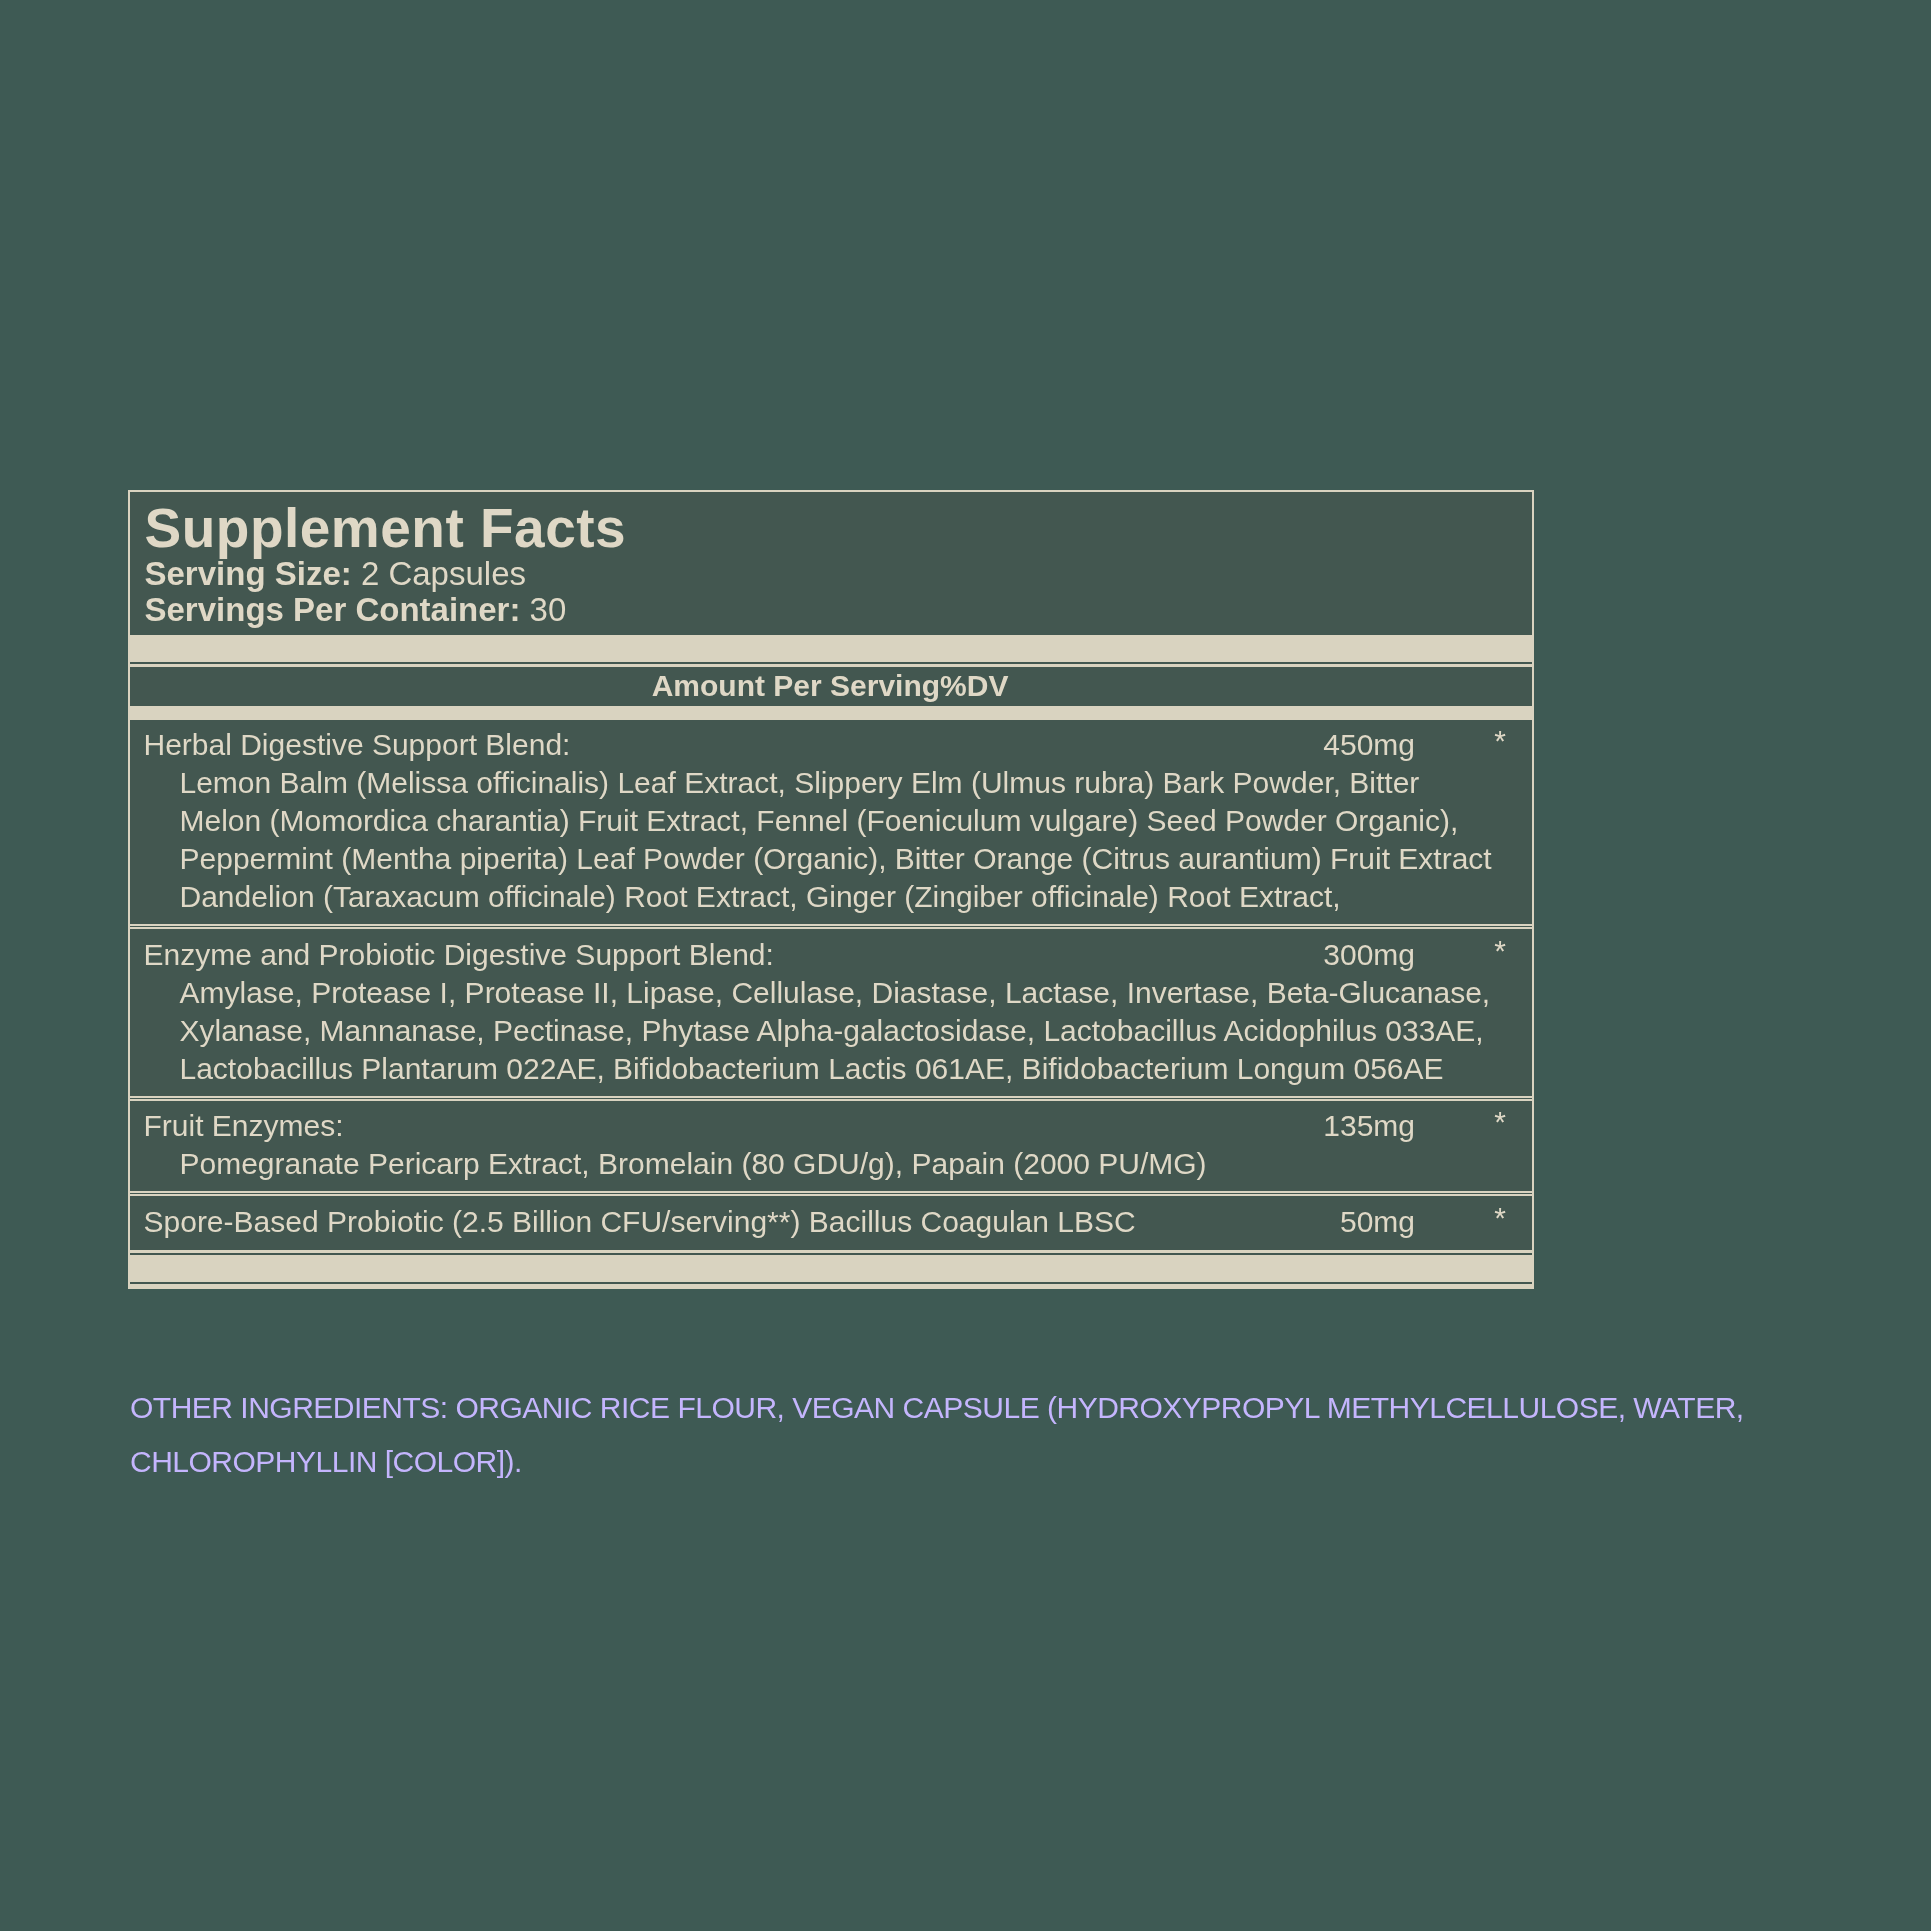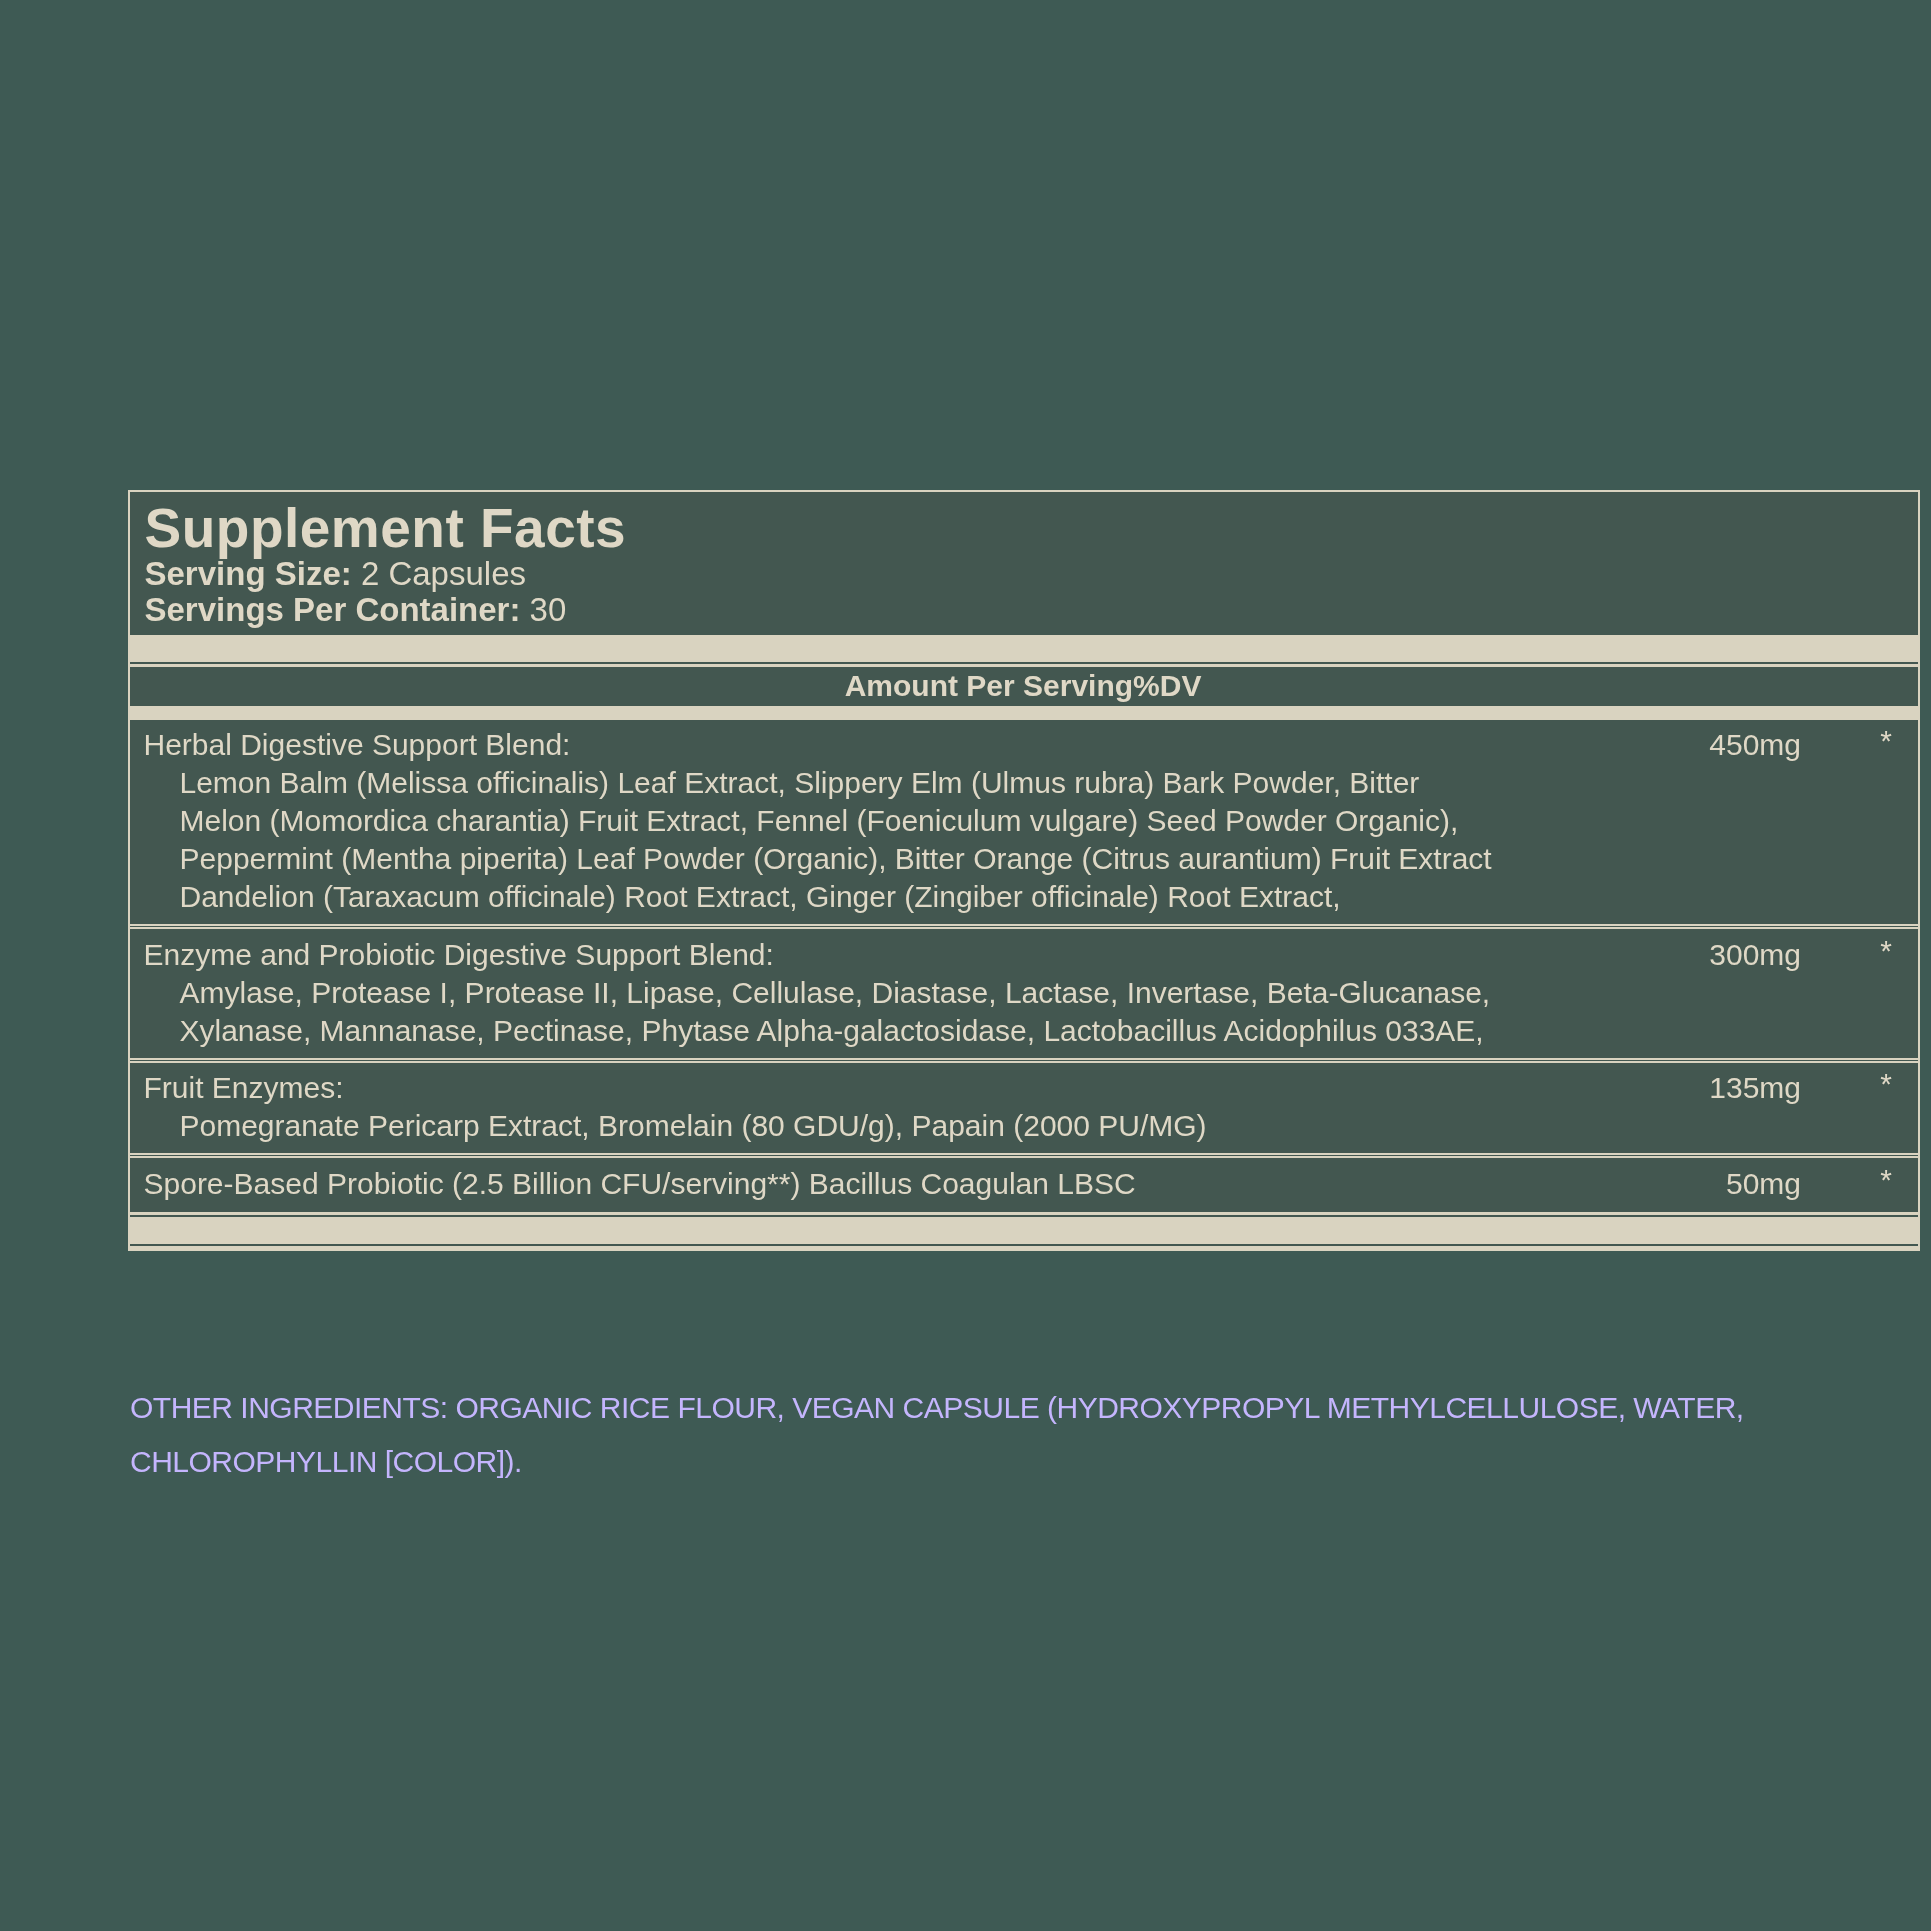--- a/index.html
+++ b/index.html
@@ -4,21 +4,21 @@
 <style>
   html,body{margin:0;padding:0;}
   body{
     width:1931px;height:1931px;position:relative;
     background:#3E5A54;
     font-family:"Liberation Sans", sans-serif;
     color:#DFD8C6;
     overflow:hidden;
   }
   .panel{
-    position:absolute;left:128px;top:490px;width:1792px;
+    position:absolute;left:128px;top:490px;width:1406px;
     box-sizing:border-box;
     border:2.9px solid #D9D3C0;
     background:#435750;
   }
   .panel-header{padding:7.7px 13.5px 7.7px 14.5px;}
   .title{
     font-size:55px;font-weight:800;line-height:56px;
     letter-spacing:0.5px;color:#DFD8C6;
   }
   .serving-line{font-size:33px;line-height:36px;font-weight:700;}
@@ -78,20 +78,21 @@
       </div>
     </div>
 
     <div class="row">
       <div class="row-name">Enzyme and Probiotic Digestive Support Blend:</div>
       <div class="row-amount">300mg</div>
       <div class="row-dv">*</div>
       <div class="row-details">
         <div class="detail-line">Amylase, Protease I, Protease II, Lipase, Cellulase, Diastase, Lactase, Invertase, Beta-Glucanase,</div>
         <div class="detail-line">Xylanase, Mannanase, Pectinase, Phytase Alpha-galactosidase, Lactobacillus Acidophilus 033AE,</div>
+        <div class="detail-line">Lactobacillus Plantarum 022AE, Bifidobacterium Lactis 061AE, Bifidobacterium Longum  056AE</div>
       </div>
     </div>
 
     <div class="row">
       <div class="row-name">Fruit Enzymes:</div>
       <div class="row-amount">135mg</div>
       <div class="row-dv">*</div>
       <div class="row-details">
         <div class="detail-line">Pomegranate Pericarp Extract, Bromelain (80 GDU/g), Papain (2000 PU/MG)</div>
       </div>

